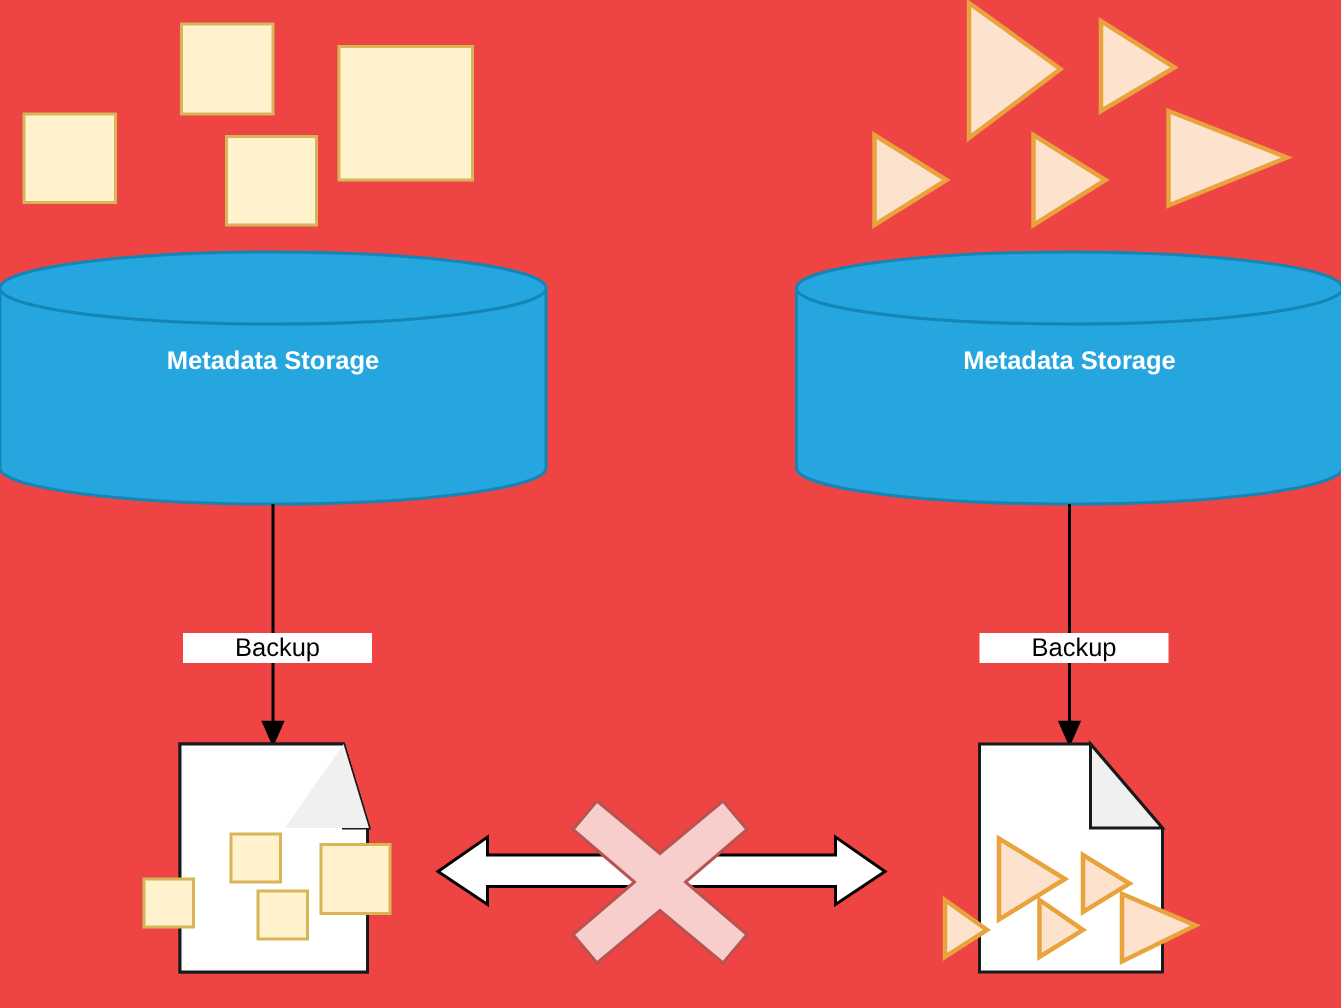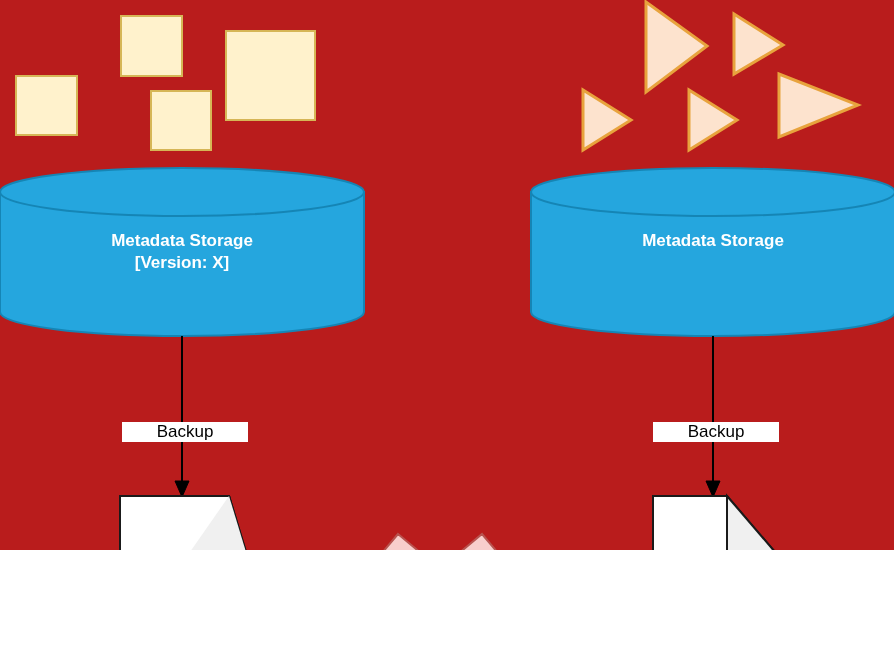--- a/index.html
+++ b/index.html
@@ -6,22 +6,22 @@
     margin: 0;
     padding: 0;
     background: #ffffff;
   }
   body {
     font-family: "Liberation Sans", sans-serif;
   }
   #canvas {
     position: relative;
     width: 894px;
-    height: 550px;
-    background: #b91c1c;
+    height: 672px;
+    background: #ef4444;
     overflow: hidden;
   }
   #canvas svg.layer {
     position: absolute;
     left: 0;
     top: 0;
     width: 894px;
     height: 672px;
   }
   .db-label {
@@ -122,21 +122,20 @@
     </g>
 
     <g>
       <polygon points="398,534 440,569 482,534 498,553 457,588 498,623 482,642 440,607 398,642 382,623 423,588 382,553" fill="#F8CECC" stroke="#B85450" stroke-width="2" stroke-linejoin="miter"></polygon>
     </g>
 
   </svg>
 
   <div class="db-label" style="left:0px; top:230px; width:364px;">
     <div>Metadata Storage</div>
-    <div>[Version: X]</div>
   </div>
 
   <div class="db-label" style="left:531px; top:230px; width:364px;">
     <div>Metadata Storage</div>
   </div>
 
   <div class="edge-label" style="left:122px; top:422px; width:120px;">Backup</div>
 
   <div class="edge-label" style="left:653px; top:422px; width:120px;">Backup</div>
 

